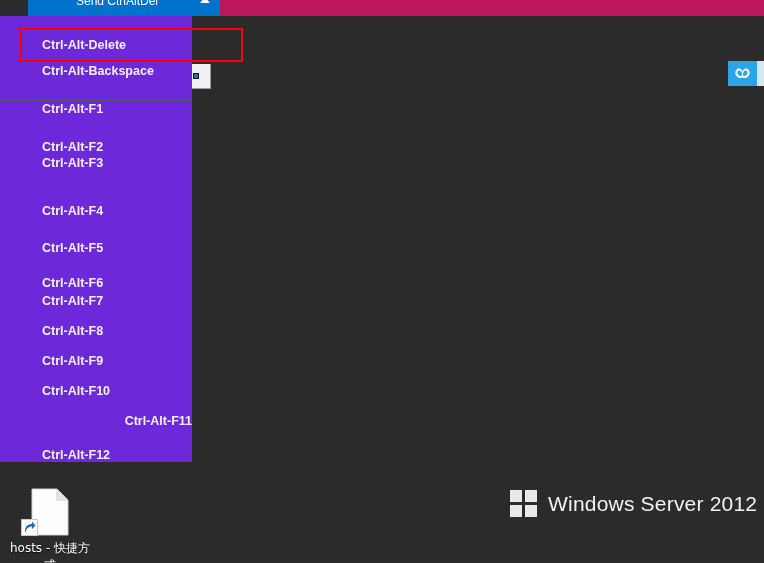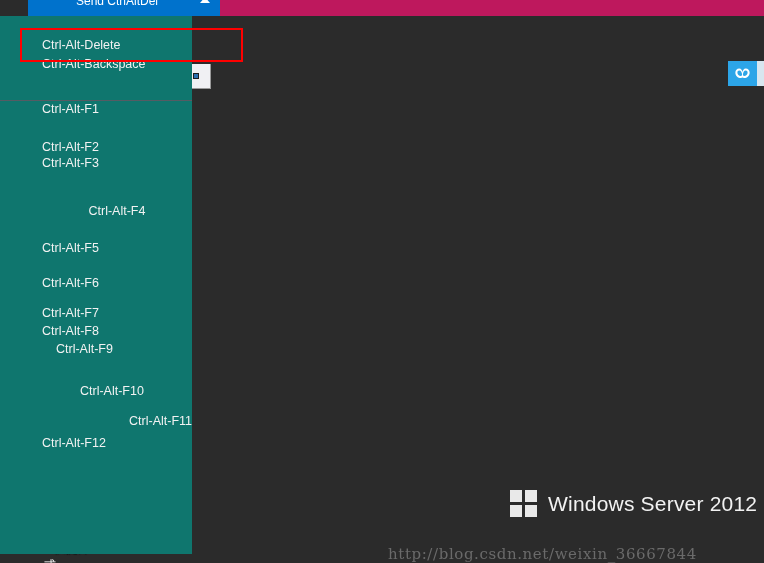--- a/index.html
+++ b/index.html
@@ -66,23 +66,24 @@
     font-size: 12px;
     font-family: "DejaVu Sans", "Liberation Sans", sans-serif;
     white-space: nowrap;
   }
 
   
   #cad-menu {
     position: absolute;
     left: 0; top: 16px;
     width: 192px;
-    height: 538px;
-    background: #0f766e;
+    height: 446px;
+    background: #6d28d9;
     z-index: 30;
+    font-weight: bold;
   }
   .menu-item {
     position: absolute;
     left: 0;
     width: 192px;
     height: 30px;
     line-height: 30px;
     color: #f2f2f2;
     font-size: 12.5px;
     padding-left: 42px;
@@ -237,54 +238,53 @@
   <div id="branding">
     <div id="win-logo">
       <i></i>
         <i></i>
         <i></i>
         <i></i>
     </div>
     <div id="branding-text">Windows Server 2012 R2</div>
   </div>
 
-  <div id="watermark">http://blog.csdn.net/weixin_36667844</div>
 </div>
 
 <div id="netdisk-button">
   <div id="netdisk-button-inner">
     <svg width="19" height="15" viewBox="0 0 22 16" xmlns="http://www.w3.org/2000/svg">
       <path d="M7.2 2.2 C9.6 2.2 10.6 4.4 11 6.2 C11.4 4.4 12.4 2.2 14.8 2.2 C17.4 2.2 19.3 4.3 19.3 7 C19.3 10.4 16.4 13.2 12.9 13.2 C11.9 13.2 11.3 12.9 11 12.6 C10.7 12.9 10.1 13.2 9.1 13.2 C5.6 13.2 2.7 10.4 2.7 7 C2.7 4.3 4.6 2.2 7.2 2.2 Z M7.2 4.6 C5.9 4.6 5.1 5.6 5.1 7 C5.1 9 6.9 10.8 9.1 10.8 C10 10.8 10.5 10.3 10.5 9.5 C10.5 7 9.2 4.6 7.2 4.6 Z M14.8 4.6 C12.8 4.6 11.5 7 11.5 9.5 C11.5 10.3 12 10.8 12.9 10.8 C15.1 10.8 16.9 9 16.9 7 C16.9 5.6 16.1 4.6 14.8 4.6 Z" fill="#ffffff"></path>
     </svg>
   </div>
 </div>
 
 <div id="topbar">
   <div id="send-cad-button">
     <span>Send CtrlAltDel</span>
     <span id="send-cad-caret"></span>
   </div>
 </div>
 
 <div id="cad-menu">
   <div id="menu-items-host">
       <div class="menu-item" style="top: 14px;">Ctrl-Alt-Delete</div>
-      <div class="menu-item" style="top: 33px;">Ctrl-Alt-Backspace</div>
+      <div class="menu-item" style="top: 40px;">Ctrl-Alt-Backspace</div>
       <div class="menu-item" style="top: 78px;">Ctrl-Alt-F1</div>
       <div class="menu-item" style="top: 116px;">Ctrl-Alt-F2</div>
       <div class="menu-item" style="top: 132px;">Ctrl-Alt-F3</div>
-      <div class="menu-item" style="top: 180px; text-align: center;">Ctrl-Alt-F4</div>
+      <div class="menu-item" style="top: 180px;">Ctrl-Alt-F4</div>
       <div class="menu-item" style="top: 217px;">Ctrl-Alt-F5</div>
       <div class="menu-item" style="top: 240px; margin-top: 12px;">Ctrl-Alt-F6</div>
-      <div class="menu-item" style="top: 282px;">Ctrl-Alt-F7</div>
+      <div class="menu-item" style="top: 270px;">Ctrl-Alt-F7</div>
       <div class="menu-item" style="top: 300px;">Ctrl-Alt-F8</div>
-      <div class="menu-item" style="top: 318px; margin-left: 14px;">Ctrl-Alt-F9</div>
-      <div class="menu-item" style="top: 360px; margin-left: 38px;">Ctrl-Alt-F10</div>
+      <div class="menu-item" style="top: 330px;">Ctrl-Alt-F9</div>
+      <div class="menu-item" style="top: 360px;">Ctrl-Alt-F10</div>
       <div class="menu-item" style="top: 390px; text-align: right;">Ctrl-Alt-F11</div>
-      <div class="menu-item" style="top: 412px;">Ctrl-Alt-F12</div>
+      <div class="menu-item" style="top: 424px;">Ctrl-Alt-F12</div>
     </div>
   <div id="menu-separator"></div>
 </div>
 
 <div id="cursor-artifact">
   <div id="cursor-artifact-dot"></div>
 </div>
 
 <div id="highlight-box"></div>
 

